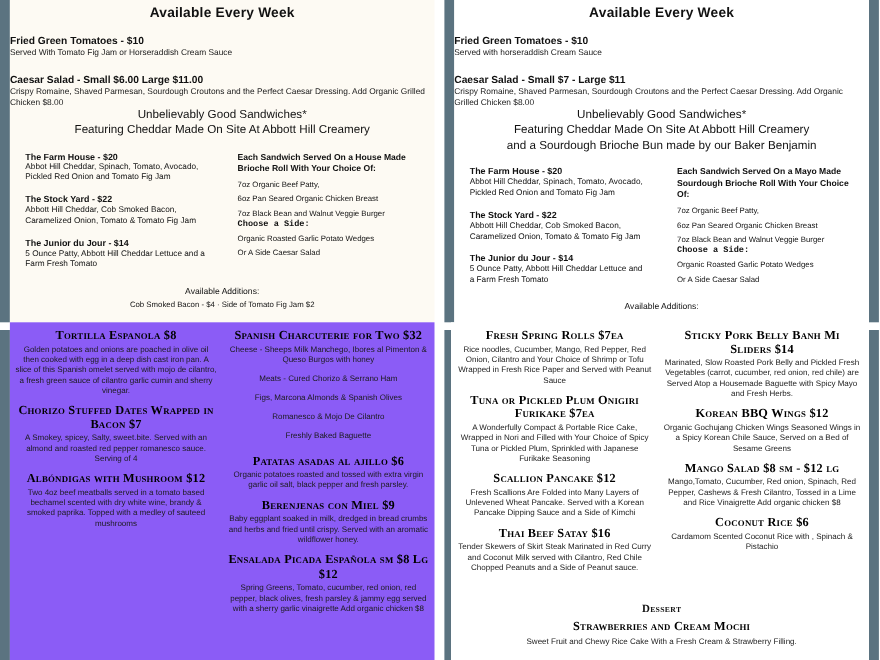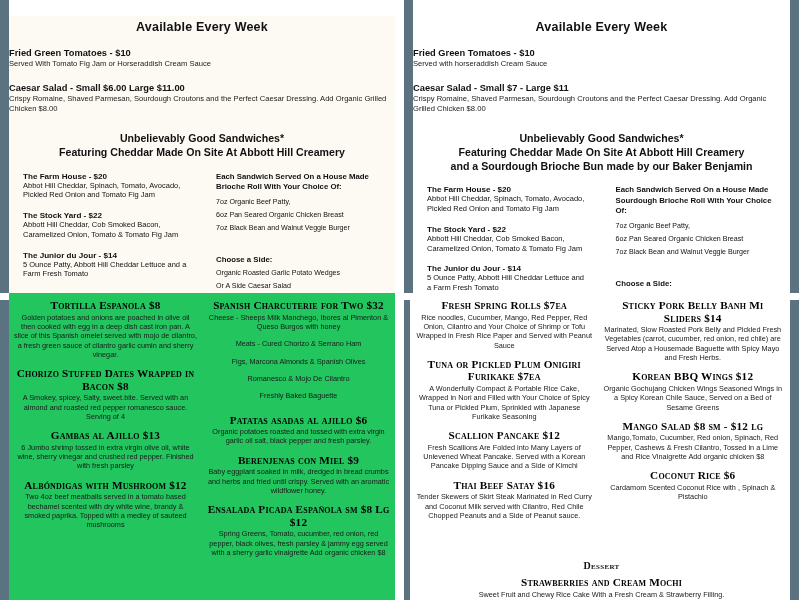--- a/index.html
+++ b/index.html
@@ -15,71 +15,70 @@
   .divider{position:absolute;top:0;width:9px;height:293px;background:#5b7380;}
   .divider.v-left{left:0px;}
   .divider.v-mid{left:404px;}
   .divider.v-right{left:790px;}
   .divider-lower{position:absolute;top:300px;width:9px;height:300px;background:#5b7380;}
   .divider-lower.l{left:0px;}
   .divider-lower.m{left:404px;}
   .divider-lower.r{left:790px;}
 
   
-  .top-panel{position:absolute;top:16px;height:293px;overflow:hidden;}
+  .top-panel{position:absolute;top:0;height:293px;overflow:hidden;}
   .top-left{left:9px;width:386px;background:#fdfaf3;}
   .top-right{left:413px;width:377px;background:#ffffff;}
 
   .weekly-title{
     text-align:center;font-weight:bold;font-size:12.5px;letter-spacing:.2px;
     margin:4px 0 0 0;
   }
   .item-block{text-align:left;margin-top:14px;}
   .item-name{font-weight:bold;font-size:9.3px;}
   .item-desc{font-size:7.6px;line-height:1.32;margin-top:1px;color:#1a1a1a;}
 
   .sand-head{
-    text-align:center;font-weight:bold;font-size:10.6px;line-height:1.3;
-    margin-top:18px;
+    text-align:center;font-weight:normal;font-size:10.6px;line-height:1.3;
   }
   .sand-cols{display:flex;margin-top:12px;padding:0 14px;gap:24px;}
   .sand-col{flex:1;}
   .sand-col.right{padding-left:4px;}
   .s-item{margin-bottom:11px;}
   .s-name{font-weight:bold;font-size:8.1px;}
   .s-desc{font-size:7.5px;line-height:1.3;}
   .c-head{font-weight:bold;font-size:7.8px;line-height:1.35;}
   .c-line{font-size:7.1px;margin-top:5px;}
-  .c-sub{font-weight:bold;font-size:7.8px;margin-top:23px;}
+  .c-sub{font-weight:bold;font-size:7.8px;margin-top:2px;font-family:Liberation Mono, monospace;}
 
   .additions{text-align:center;margin-top:4px;}
   .add-title{font-weight:normal;font-size:7.8px;}
   .add-line{font-size:7.1px;margin-top:4px;}
 
   
   .bot-panel{position:absolute;top:293px;height:307px;overflow:hidden;
     font-family:"Liberation Serif",serif;background:#fff;}
-  .bot-left{left:9px;width:386px;background:#22c55e;}
+  .bot-left{left:9px;width:386px;background:#8b5cf6;}
   .bot-right{left:410px;width:377px;background:#ffffff;}
   .bot-cols{display:flex;height:100%;}
   .bot-col{flex:1;padding:6px 5px 0 5px;box-sizing:border-box;}
 
   .d-item{margin-bottom:8px;text-align:center;}
   .d-name{
     font-family:"Liberation Serif",serif;
     font-variant:small-caps;font-weight:bold;
     font-size:11.2px;line-height:1.12;letter-spacing:.2px;color:#000;
   }
   .d-desc{
     font-family:"Liberation Sans",sans-serif;
     font-size:7.3px;line-height:1.28;margin-top:1px;color:#1a1a1a;
   }
   .spacer-sm{height:5px;}
 
-  .dessert-wrap{position:absolute;left:413px;top:560px;width:377px;text-align:center;}
+  .dessert-wrap{position:absolute;left:413px;top:548px;width:377px;text-align:center;}
   .dessert-label{
     font-family:"Liberation Serif",serif;font-variant:small-caps;
     font-weight:bold;font-size:10px;letter-spacing:.3px;
   }
 </style>
 </head>
 <body>
 
 <div class="page">
 
@@ -166,21 +165,21 @@
         <div class="s-item">
           <div class="s-name">The Stock Yard - $22</div>
           <div class="s-desc">Abbott Hill Cheddar, Cob Smoked Bacon, Caramelized Onion, Tomato &amp; Tomato Fig Jam</div>
         </div>
         <div class="s-item">
           <div class="s-name">The Junior du Jour - $14</div>
           <div class="s-desc">5 Ounce Patty, Abbott Hill Cheddar Lettuce and a Farm Fresh Tomato</div>
         </div>
       </div>
       <div class="sand-col right">
-        <div class="c-head">Each Sandwich Served On a House Made Sourdough Brioche Roll With Your Choice Of:</div>
+        <div class="c-head">Each Sandwich Served On a Mayo Made Sourdough Brioche Roll With Your Choice Of:</div>
         <div class="c-line">7oz Organic Beef Patty,</div>
         <div class="c-line">6oz Pan Seared Organic Chicken Breast</div>
         <div class="c-line">7oz Black Bean and Walnut Veggie Burger</div>
         <div class="c-sub">Choose a Side:</div>
         <div class="c-line">Organic Roasted Garlic Potato Wedges</div>
         <div class="c-line">Or A Side Caesar Salad</div>
       </div>
     </div>
 
     <div class="additions">
@@ -190,26 +189,22 @@
   </div>
 
   <div class="bot-panel bot-left">
     <div class="bot-cols">
       <div class="bot-col">
         <div class="d-item">
           <div class="d-name">Tortilla Espanola $8</div>
           <div class="d-desc">Golden potatoes and onions are poached in olive oil then cooked with egg in a deep dish cast iron pan.  A slice of this Spanish omelet served with mojo de cilantro, a fresh green sauce of cilantro garlic cumin and sherry vinegar.</div>
         </div>
         <div class="d-item">
-          <div class="d-name">Chorizo Stuffed Dates Wrapped in Bacon  $8</div>
+          <div class="d-name">Chorizo Stuffed Dates Wrapped in Bacon  $7</div>
           <div class="d-desc">A Smokey, spicey, Salty, sweet.bite. Served with an almond and roasted red pepper romanesco sauce. Serving of 4</div>
-        </div>
-        <div class="d-item">
-          <div class="d-name">Gambas al Ajillo $13</div>
-          <div class="d-desc">6 Jumbo shrimp tossed in extra virgin olive oil, white wine, sherry vinegar and crushed red pepper. Finished with fresh parsley</div>
         </div>
         <div class="d-item">
           <div class="d-name">Albóndigas with Mushroom $12</div>
           <div class="d-desc">Two 4oz beef meatballs served in a tomato based bechamel scented with dry white wine, brandy &amp; smoked paprika. Topped with a medley of sauteed mushrooms</div>
         </div>
       </div>
       <div class="bot-col">
         <div class="d-item">
           <div class="d-name">Spanish Charcuterie for Two  $32</div>
           <div class="d-desc">Cheese - Sheeps Milk Manchego, Ibores al Pimenton &amp; Queso Burgos with honey</div>

